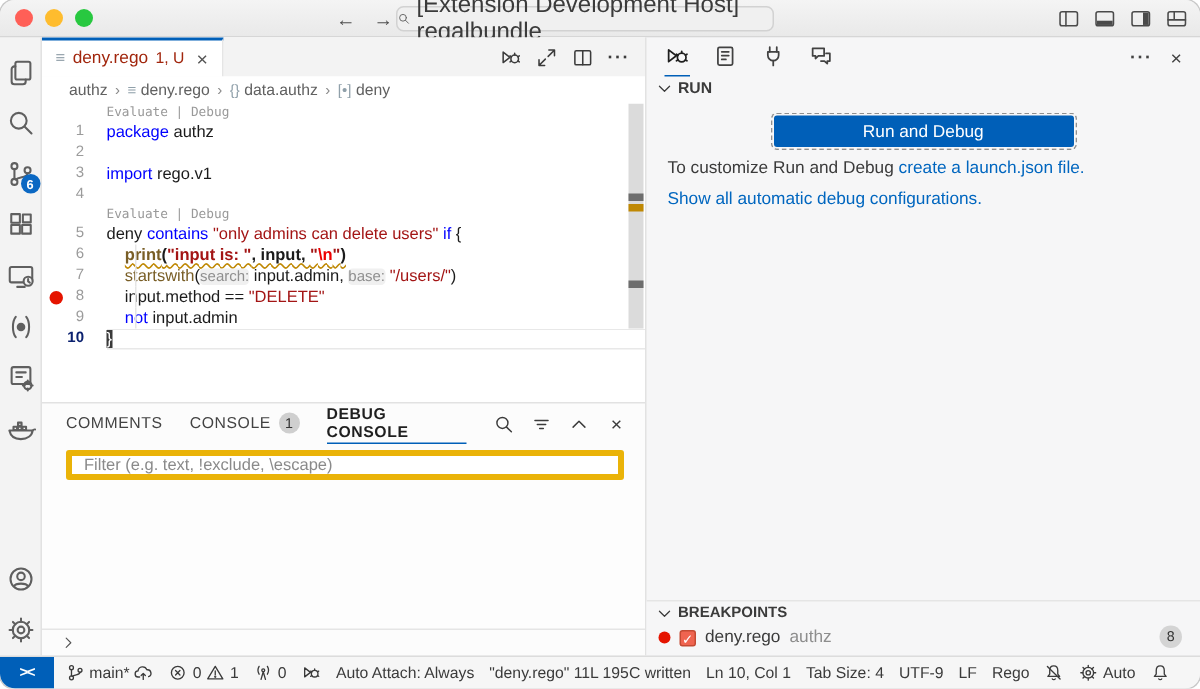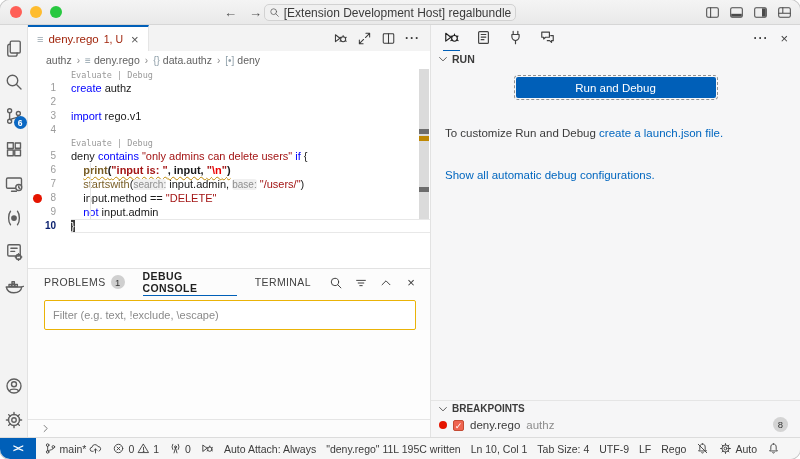--- a/index.html
+++ b/index.html
@@ -7,21 +7,21 @@
   .app{position:relative;width:800px;height:459px;background:#f3f3f3;border-radius:10px;overflow:hidden;
        box-shadow:0 0 0 1px #c9c9c9;}
   
   .titlebar{position:absolute;left:0;top:0;width:800px;height:25px;background:linear-gradient(#f4f4f4,#e9e9e9);
             border-bottom:1px solid #d6d6d6;display:flex;align-items:center;}
   .lights{display:flex;gap:8px;margin-left:10px;}
   .light{width:12px;height:12px;border-radius:50%;}
   .light.r{background:#ff5f57;}.light.y{background:#febc2e;}.light.g{background:#28c840;}
   .navarrows{position:absolute;left:224px;top:0;height:25px;display:flex;align-items:center;gap:12px;color:#4f4f4f;font-size:13px;}
   .cmdbox{position:absolute;left:264px;top:4px;width:252px;height:17px;background:#f0f0f0;border:1px solid #d2d2d2;
-          border-radius:5px;display:flex;align-items:center;justify-content:center;gap:4px;color:#3b3b3b;font-size:12px;}
+          border-radius:5px;display:flex;align-items:center;justify-content:center;gap:4px;color:#3b3b3b;font-size:16px;}
   .cmdbox .ic{width:11px;height:11px;color:#5a5a5a;}
   .winicons{position:absolute;right:8px;top:0;height:25px;display:flex;align-items:center;gap:9px;color:#4a4a4a;}
   .winicons .ic{width:15px;height:15px;}
   
   .activitybar{position:absolute;left:0;top:25px;width:28px;height:412px;background:#f3f3f3;border-right:1px solid #e2e2e2;
                display:flex;flex-direction:column;align-items:center;padding-top:6px;}
   .abitem{position:relative;width:28px;height:34px;display:flex;align-items:center;justify-content:center;color:#5f5f5f;}
   .abitem .ic{width:20px;height:20px;}
   .abspacer{flex:1;}
   .abbadge{position:absolute;right:1px;bottom:4px;min-width:13px;height:13px;border-radius:7px;background:var(--scm_badge);
@@ -66,41 +66,41 @@
   
   .panel{height:169px;flex:none;background:#fcfcfc;border-top:1px solid #e2e2e2;display:flex;flex-direction:column;}
   .paneltabs{height:27px;display:flex;align-items:center;padding-left:16px;gap:18px;flex:none;}
   .ptab{font-size:10.5px;letter-spacing:.4px;color:#424242;display:flex;align-items:center;gap:5px;height:100%;
         border-bottom:1.5px solid transparent;cursor:pointer;}
   .ptab.active{color:#1f1f1f;border-bottom-color:var(--accent);font-weight:bold;}
   .pbadge{min-width:14px;height:14px;border-radius:8px;background:#cfcfcf;color:#333;font-size:9.5px;
           display:flex;align-items:center;justify-content:center;letter-spacing:0;}
   .panelicons{margin-left:auto;display:flex;gap:11px;padding-right:12px;color:#3b3b3b;align-items:center;}
   .panelicons .ic{width:14px;height:14px;}
-  .filter{margin:4px 14px 0 16px;height:30px;border:1px solid #eab308;border-radius:2px;background:#fff;
+  .filter{margin:4px 14px 0 16px;height:20px;border:4px solid #eab308;border-radius:2px;background:#fff;
           font-size:11px;color:#333;padding:0 8px;outline:none;}
   .filter::placeholder{color:#8a8a8a;}
   .panelspace{flex:1;background:#fdfdfd;}
   .consoleinput{height:18px;border-top:1px solid #e5e5e5;display:flex;align-items:center;padding-left:12px;color:#555;flex:none;}
   .consoleinput .ic{width:11px;height:11px;}
   
   .secondary{position:absolute;left:430px;top:25px;width:370px;height:412px;background:#f6f6f7;border-left:1px solid #e2e2e2;
              display:flex;flex-direction:column;}
   .sechead{height:26px;display:flex;align-items:center;gap:15px;padding:0 12px;color:#424242;flex:none;}
   .svitem{height:100%;display:flex;align-items:center;border-bottom:1.5px solid transparent;}
   .svitem.active{border-bottom-color:var(--accent);color:#1f1f1f;}
   .svitem .ic{width:17px;height:17px;}
   .secheadright{margin-left:auto;display:flex;gap:12px;align-items:center;color:#424242;}
   .runhead{height:16px;display:flex;align-items:center;gap:3px;padding-left:6px;font-size:10.5px;font-weight:bold;
            color:#3b3b3b;flex:none;}
   .runhead .ic,.bphead .ic{width:12px;height:12px;color:#3b3b3b;}
   .runbody{padding:8px 14px 0 14px;font-size:11.5px;color:#3b3b3b;}
   .runbtn{display:block;width:200px;height:21px;margin:2px auto 0 auto;background:var(--accent);color:#fff;border:none;
           border-radius:2px;font-size:11.5px;outline:1px dashed rgba(60,60,60,.55);outline-offset:1px;cursor:pointer;}
-  .runp{margin:28px 0 0 0;line-height:14px;}
+  .runp{margin:7px 0 0 0;line-height:14px;}
   a.lnk{color:var(--link);text-decoration:none;cursor:pointer;}
   .bpsection{margin-top:auto;flex:none;border-top:1px solid #e5e5e5;padding-bottom:3px;background:#f6f6f7;}
   .bphead{height:15px;display:flex;align-items:center;gap:3px;padding-left:6px;font-size:10px;font-weight:bold;color:#3b3b3b;}
   .bprow{height:18px;display:flex;align-items:center;gap:6px;padding-left:8px;font-size:11.5px;color:#3b3b3b;position:relative;}
   .bprow .dot{width:8px;height:8px;border-radius:50%;background:var(--error);}
   .bpcheck{width:11px;height:11px;border-radius:2px;background:var(--breakpoint_checkbox);border:1px solid #c44a33;
            color:#fff;font-size:9px;line-height:10px;text-align:center;}
   .bpscope{color:#8d8d8d;}
   .bpcount{position:absolute;right:12px;top:1px;min-width:15px;height:15px;border-radius:8px;background:#d4d4d4;
            color:#333;font-size:9.5px;display:flex;align-items:center;justify-content:center;}
@@ -310,21 +310,21 @@
           <span>data.authz</span>
         </span>
         <span class="crumbsep">›</span>
         <span class="crumb">
           <span class="crumbico">[•]</span>
           <span>deny</span>
         </span>
       </div>
     <div class="code" id="code">
         <div class="lensrow">Evaluate | Debug</div>
-        <div class="coderow"><span class="num">1</span><span class="lc"><span class="tok-kw">create</span><span class="tok-pl"> authz</span></span></div>
+        <div class="coderow"><span class="num">1</span><span class="lc"><span class="tok-kw">package</span><span class="tok-pl"> authz</span></span></div>
         <div class="coderow"><span class="num">2</span><span class="lc"></span></div>
         <div class="coderow"><span class="num">3</span><span class="lc"><span class="tok-kw">import</span><span class="tok-pl"> rego.v1</span></span></div>
         <div class="coderow"><span class="num">4</span><span class="lc"></span></div>
         <div class="lensrow">Evaluate | Debug</div>
         <div class="coderow"><span class="num">5</span><span class="lc"><span class="tok-pl">deny </span><span class="tok-kw">contains</span><span class="tok-pl"> </span><span class="tok-str">"only admins can delete users"</span><span class="tok-pl"> </span><span class="tok-kw">if</span><span class="tok-pl"> {</span></span></div>
         <div class="coderow g"><span class="num">6</span><span class="lc"><span class="tok-pl">    </span><span class="tok-fn wavy">print</span><span class="tok-pl wavy">(</span><span class="tok-str wavy">"input is: "</span><span class="tok-pl wavy">, input, </span><span class="tok-str wavy">"</span><span class="tok-esc wavy">\n</span><span class="tok-str wavy">"</span><span class="tok-pl wavy">)</span></span></div>
         <div class="coderow g"><span class="num">7</span><span class="lc"><span class="tok-pl">    </span><span class="tok-fn">startswith</span><span class="tok-pl">(</span><span class="tok-hint">search:</span><span class="tok-pl"> input.admin, </span><span class="tok-hint">base:</span><span class="tok-pl"> </span><span class="tok-str">"/users/"</span><span class="tok-pl">)</span></span></div>
         <div class="coderow g"><span class="num">8<span class="bpdot"></span></span><span class="lc"><span class="tok-pl">    input.method </span><span class="tok-pl">== </span><span class="tok-str">"DELETE"</span></span></div>
         <div class="coderow g"><span class="num">9</span><span class="lc"><span class="tok-pl">    </span><span class="tok-kw">not</span><span class="tok-pl"> input.admin</span></span></div>
         <div class="coderow current"><span class="num">10</span><span class="lc"><span class="tok-cursor">}</span></span></div>
@@ -332,28 +332,28 @@
           <div class="rmk" style="top: 60px; background: rgb(109, 109, 109);"></div>
           <div class="rmk" style="top: 67px; background: rgb(191, 136, 3);"></div>
           <div class="rmk" style="top: 118px; background: rgb(109, 109, 109);"></div>
         </div>
       </div>
 
     <div class="panel">
       <div class="paneltabs">
         <span id="paneltabs" style="display:flex;gap:18px;height:100%;align-items:center;">
             <span class="ptab">
-              <span>PROBLEMS</span>
+              <span>COMMENTS</span>
+            </span>
+            <span class="ptab">
+              <span>CONSOLE</span>
               <span class="pbadge">1</span>
             </span>
             <span class="ptab active">
               <span>DEBUG CONSOLE</span>
-            </span>
-            <span class="ptab">
-              <span>TERMINAL</span>
             </span>
           </span>
         <span class="panelicons" id="panelicons">
             <span class="ic">
               <svg viewBox="0 0 16 16" fill="none" stroke="currentColor" stroke-width="1.1" stroke-linecap="round" stroke-linejoin="round">
                 <circle cx="6.8" cy="6.8" r="4.2"></circle>
                 <path d="M10 10l3.6 3.6"></path>
               </svg>
             </span>
             <span class="ic">

